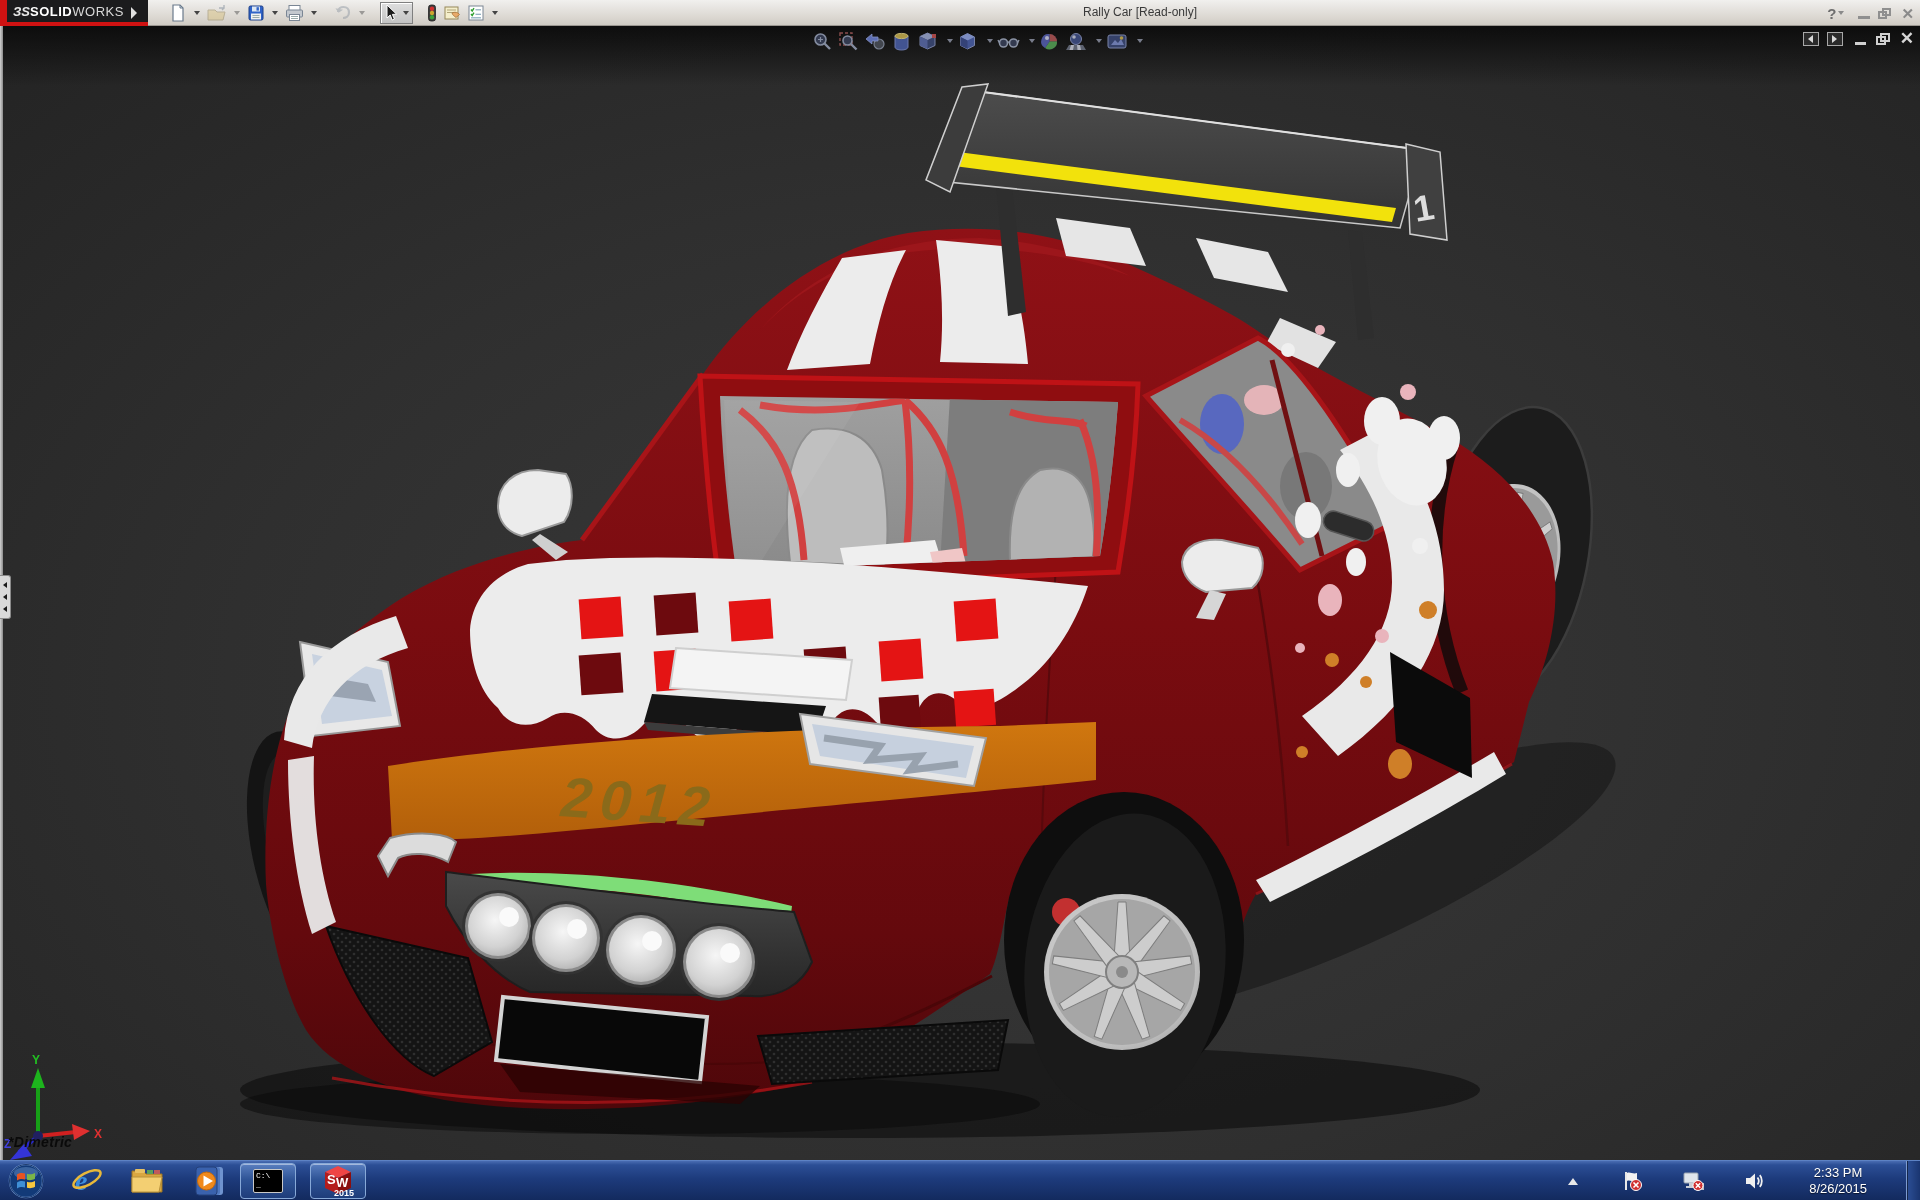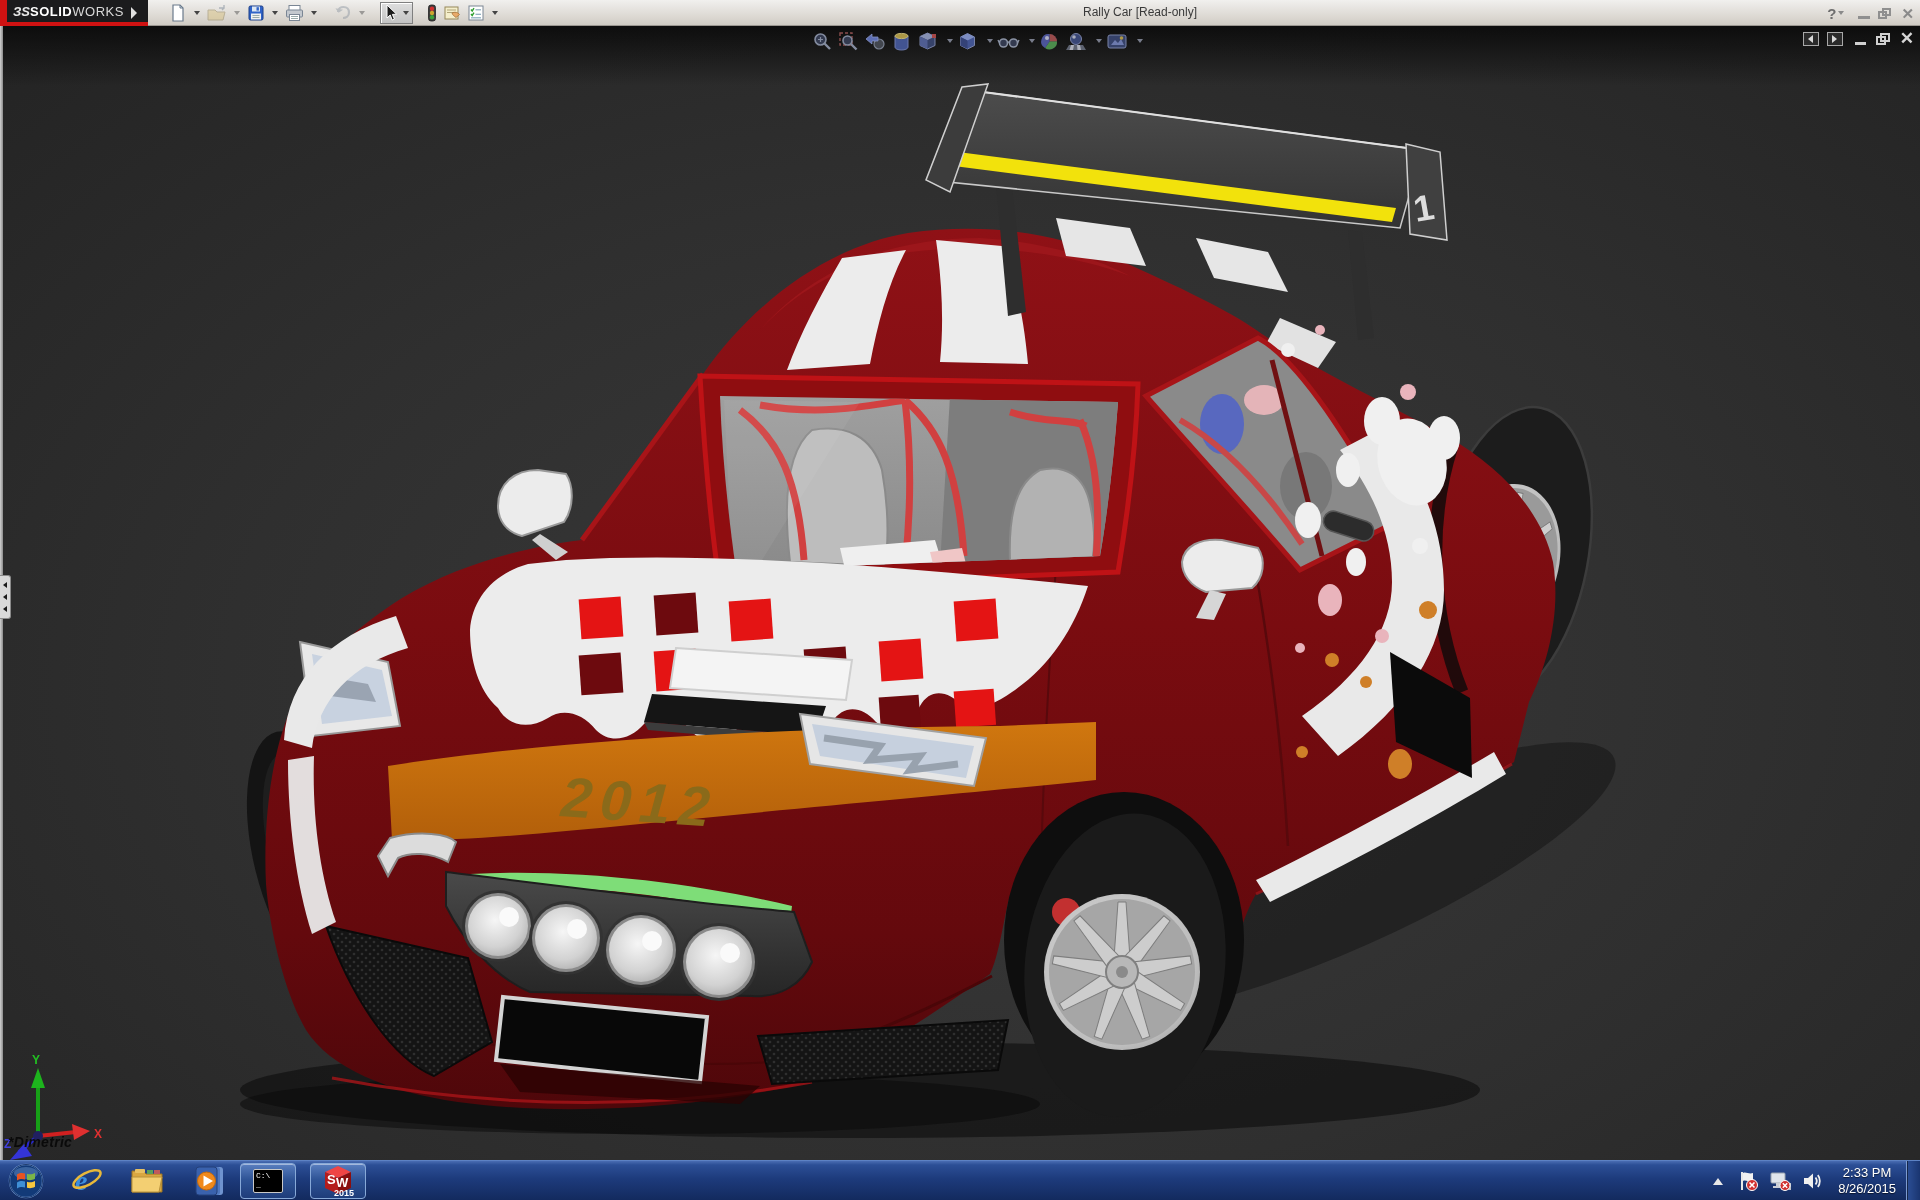--- a/index.html
+++ b/index.html
@@ -80,21 +80,21 @@
     background:linear-gradient(#4a6db3 0%,#2c4f96 10%,#1d3b7c 45%,#132a5e 100%);
     border-top:1px solid #5d82c4;}
   .tb-left{position:absolute;left:0;top:0;height:40px;display:flex;align-items:center;}
   .task-ic{margin-left:26px;display:flex;align-items:center;justify-content:center;}
   .start-orb{margin-left:8px;width:36px;height:36px;}
   .task-btn{margin-left:14px;width:56px;height:36px;border:1px solid #87a9d8;border-radius:4px;
     background:linear-gradient(#5a7fc0,#2f5496 45%,#1e3d7a);box-shadow:inset 0 1px 0 rgba(255,255,255,.45);
     display:flex;align-items:center;justify-content:center;}
   .cmd-ic{width:30px;height:24px;background:#000;border:1px solid #c9c9c9;border-radius:2px;
     font-family:"Liberation Mono",monospace;color:#fff;font-size:8px;line-height:9px;padding:1px 2px;}
-  .tray{position:absolute;right:0;top:0;height:40px;display:flex;align-items:center;}
+  .tray{position:absolute;right:0;top:0;height:40px;display:flex;align-items:center;gap:29px;}
   .tray-ic{margin-right:9px;display:flex;align-items:center;justify-content:center;}
   .tray-up{width:0;height:0;border-bottom:7px solid #e8e8e8;border-left:5px solid transparent;
     border-right:5px solid transparent;margin-right:14px;}
   .clock{color:#fff;font-size:13px;text-align:center;line-height:16px;margin:0 10px 0 6px;
     text-shadow:0 1px 1px rgba(0,0,0,.6);}
   .show-desktop{width:14px;height:40px;background:linear-gradient(90deg,#2c4f96,#1a3570);
     border-left:1px solid #7d9bd0;box-shadow:inset 1px 0 0 rgba(0,0,0,.5);}
 </style>
 </head>
 <body>

